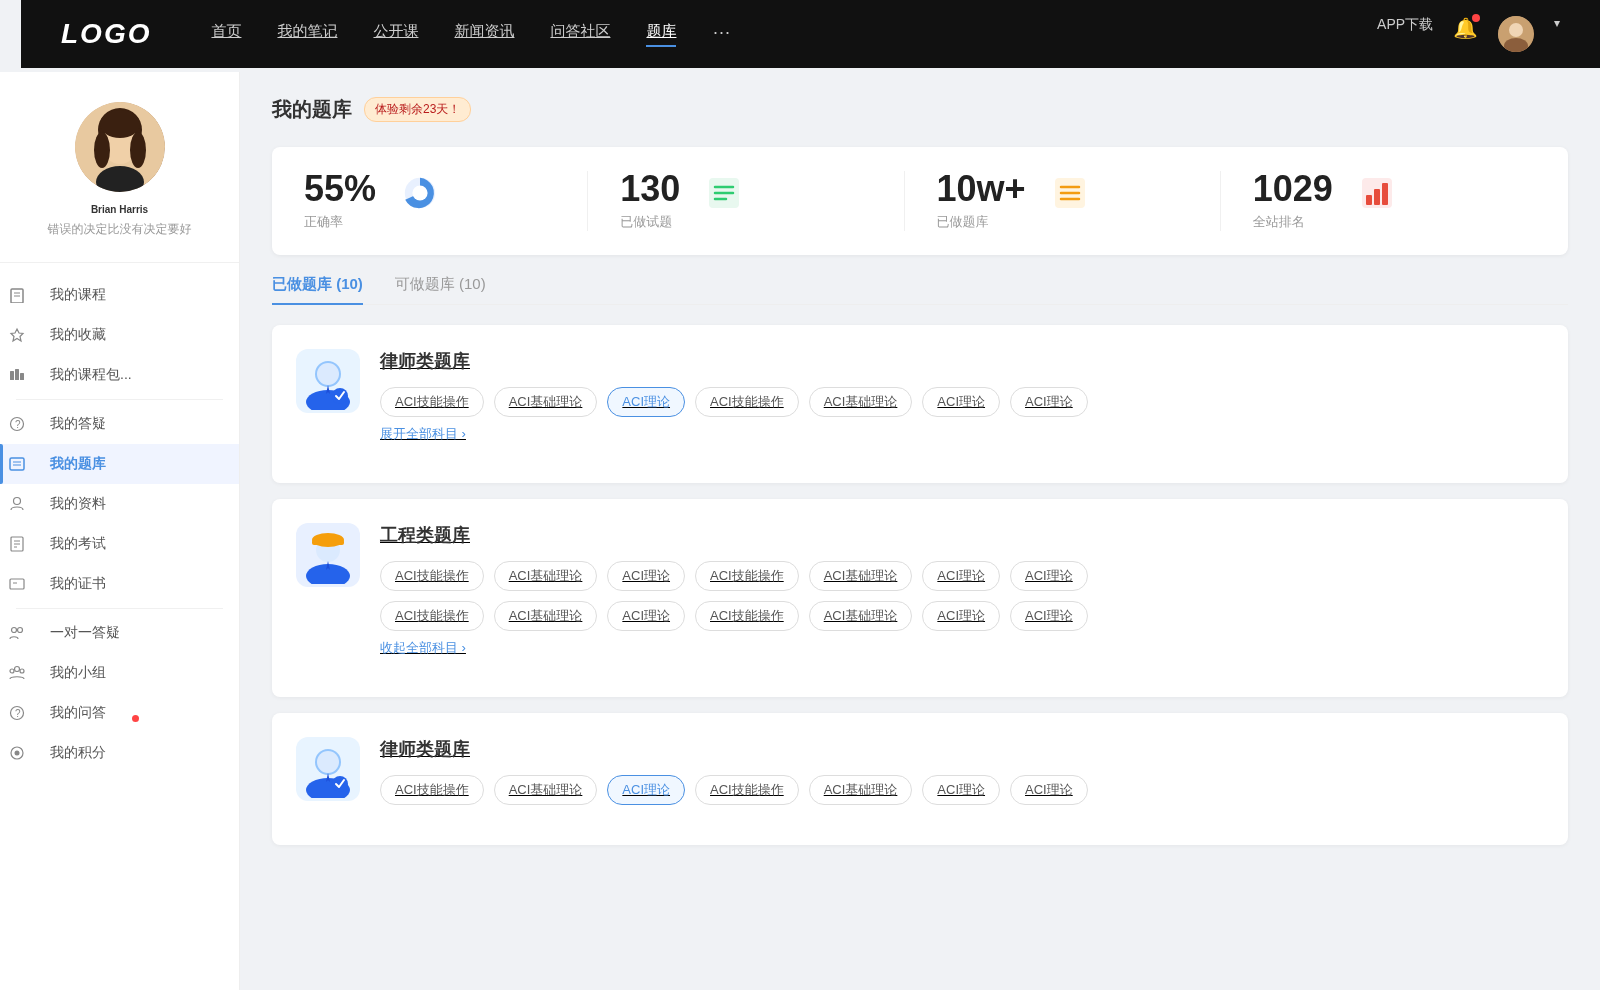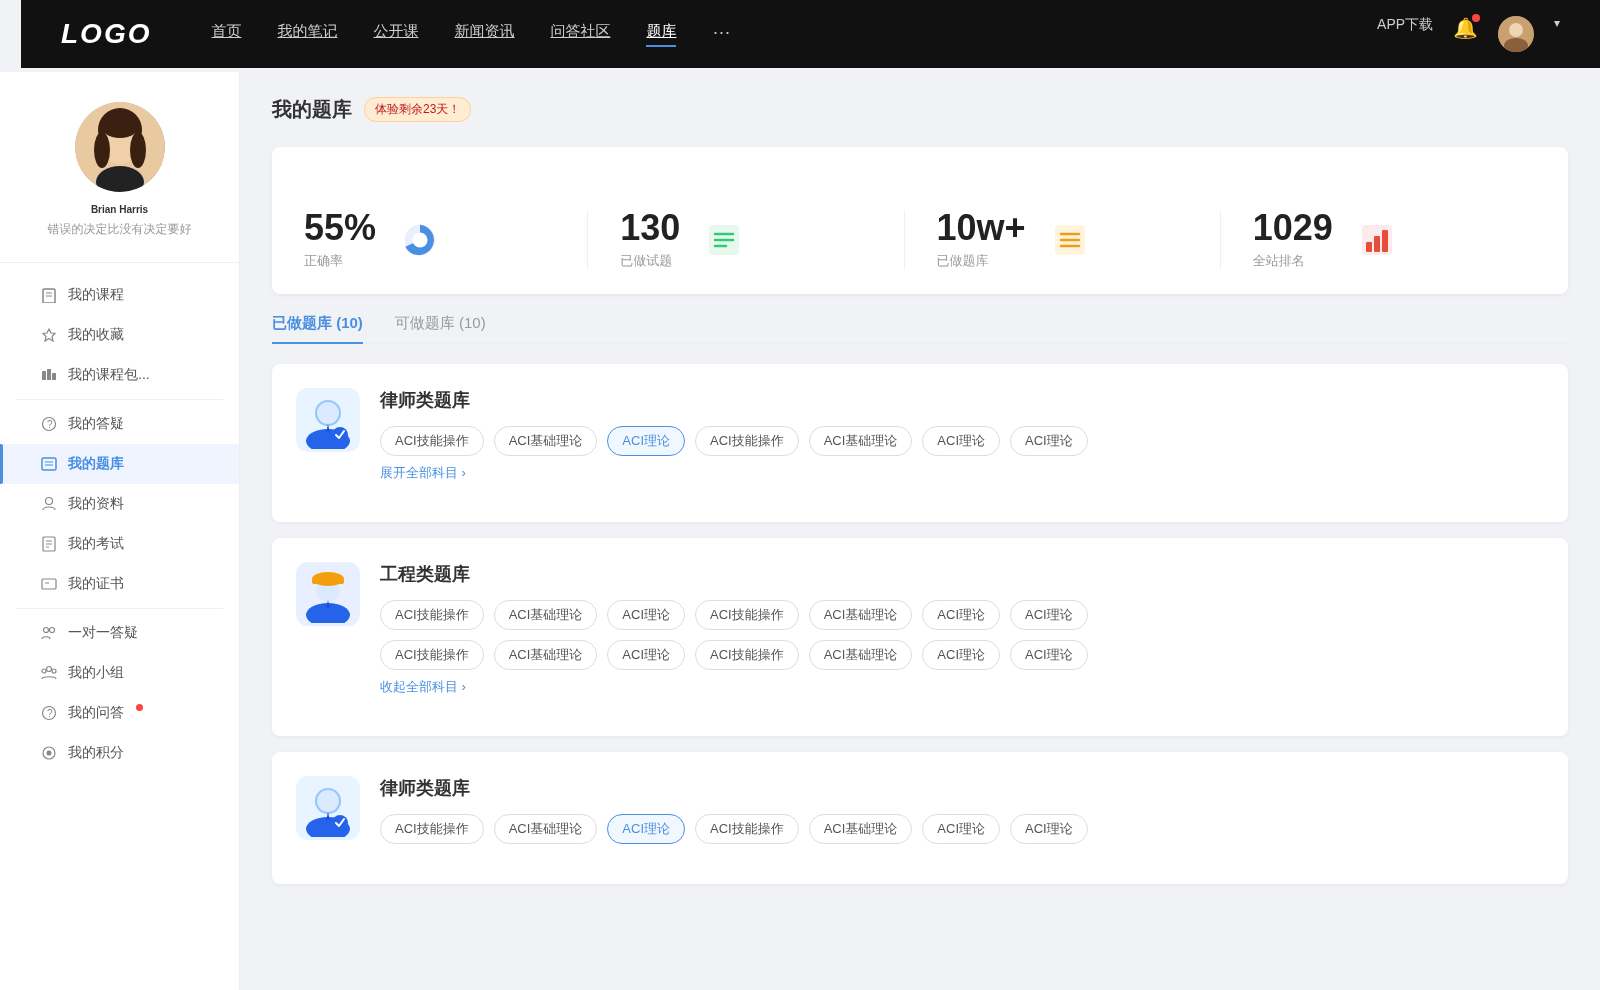--- a/index.html
+++ b/index.html
@@ -129,23 +129,23 @@
     .sidebar-motto {
       font-size: 12px;
       color: #999;
     }
     .sidebar-menu {
       list-style: none;
       padding: 4px 0;
     }
     .sidebar-item {
       display: flex;
-      align-items: flex-start;
-      gap: 10px;
-      padding: 11px 40px;
+      align-items: flex-end;
+      gap: 24px;
+      padding: 11px 8px;
       cursor: pointer;
       font-size: 14px;
       color: #555;
       position: relative;
     }
     .sidebar-item.active {
       color: #4a90e2;
       background: #f0f4ff;
     }
     .sidebar-item.active::before {
@@ -213,23 +213,21 @@
       border-radius: 8px;
       display: flex;
       align-items: center;
       padding: 24px 32px;
       margin-bottom: 20px;
       box-shadow: 0 1px 4px rgba(0,0,0,0.06);
     }
     .stat-item {
       flex: 1;
       display: flex;
-      align-items: center;
       gap: 22px;
-      margin-top: 39px;
     }
     .stat-item + .stat-item {
       border-left: 1px solid #f0f0f0;
       padding-left: 32px;
     }
     .stat-value-group {}
     .stat-value {
       font-size: 36px;
       font-weight: 700;
       color: #222;
@@ -274,20 +272,21 @@
       background: #4a90e2;
     }
 
     
     .bank-section {
       background: #fff;
       border-radius: 8px;
       padding: 24px;
       margin-bottom: 16px;
       box-shadow: 0 1px 4px rgba(0,0,0,0.05);
+      text-decoration: underline;
     }
     .bank-header {
       display: flex;
       align-items: flex-start;
       gap: 20px;
       margin-bottom: 16px;
     }
     .bank-avatar {
       width: 64px; height: 64px;
       border-radius: 12px;

